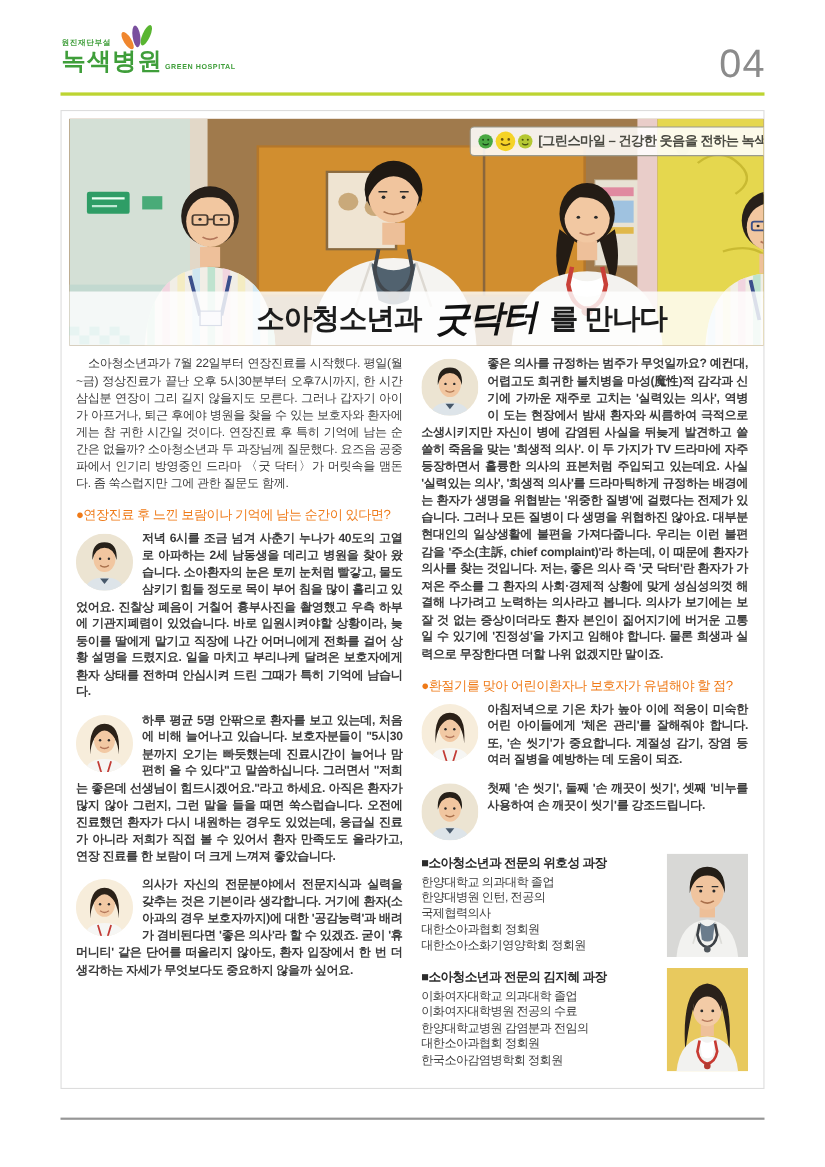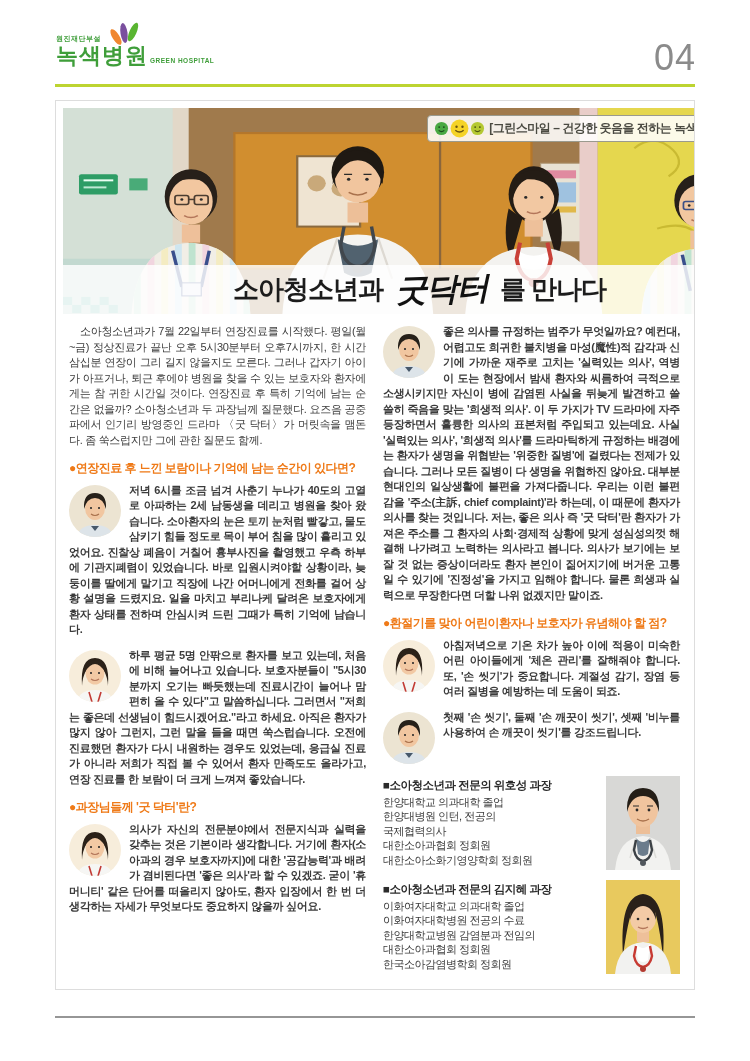--- a/index.html
+++ b/index.html
@@ -29,21 +29,21 @@
   .title-band { position:absolute; left:0; right:0; bottom:0; height:49px; background:rgba(255,255,255,0.82);
                 display:flex; align-items:center; justify-content:center; gap:12px; }
   .title-pre, .title-post { font-size:26px; font-weight:600; color:#1c1c1c; letter-spacing:-1px; }
   .title-brush { font-family:"DejaVu Serif", serif; font-style:italic; font-weight:bold; font-size:32px; color:#111;
                  display:inline-block; transform:rotate(-2deg); letter-spacing:-1px; }
 
   
   .article { display:flex; gap:17px; padding:10px 6px 0 6px; }
   .col { width:297px; font-size:11px; line-height:15.5px; text-align:justify; letter-spacing:-0.3px; color:#3b3b3b; }
   .intro { text-indent:11px; }
-  .q-heading { color:#ef7a18; font-size:12px; font-weight:bold; margin:13px 0 6px 0; letter-spacing:-0.5px; text-align:left; }
+  .q-heading { color:#ef7a18; font-size:12px; font-weight:normal; margin:13px 0 6px 0; letter-spacing:-0.5px; text-align:left; }
   .answer { margin-bottom:10px;font-weight:bold; }
   .answer::after { content:""; display:block; clear:both; }
   .portrait { float:left; width:52px; height:52px; border-radius:50%; overflow:hidden; margin:2px 8px 2px 0; }
   .portrait svg { display:block; width:100%; height:100%; }
   .answer .a-text { text-indent:11px; }
 
   
   .profiles { margin-top:8px; }
   .profile { display:flex; align-items:center; margin-bottom:10px; }
   .profile-text { flex:1; padding-right:6px; }
@@ -257,21 +257,20 @@
                 <ellipse cx="26" cy="23" rx="9.5" ry="11.5" fill="#f2c9a4"></ellipse>
                 <path d="M16 22 Q17 10 26 10 Q35 10 36 22 Q31 14 26 14 Q21 14 16 22 Z" fill="#2b2118"></path>
                 <circle cx="22" cy="23" r="1.1" fill="#2a2a2a"></circle>
                 <circle cx="30" cy="23" r="1.1" fill="#2a2a2a"></circle>
                 <path d="M22 29 Q26 32 30 29" stroke="#b3765a" stroke-width="1.2" fill="none"></path>
               </svg>
           </span>
           <span class="a-text">하루 평균 5명 안팎으로 환자를 보고 있는데, 처음에 비해 늘어나고 있습니다. 보호자분들이 "5시30분까지 오기는 빠듯했는데 진료시간이 늘어나 맘편히 올 수 있다"고 말씀하십니다. 그러면서 "저희는 좋은데 선생님이 힘드시겠어요."라고 하세요. 아직은 환자가 많지 않아 그런지, 그런 말을 들을 때면 쑥스럽습니다. 오전에 진료했던 환자가 다시 내원하는 경우도 있었는데, 응급실 진료가 아니라 저희가 직접 볼 수 있어서 환자 만족도도 올라가고, 연장 진료를 한 보람이 더 크게 느껴져 좋았습니다.</span>
         </div>
 
-        <h3 class="q-heading">●과장님들께 '굿 닥터'란?</h3>
         <div class="answer">
           <span class="portrait">
             <svg viewBox="0 0 52 52">
                 <rect width="52" height="52" fill="#f7eddb"></rect>
                 <path d="M8 52 Q10 40 26 40 Q42 40 44 52 Z" fill="#f6f6f4"></path>
                 <path d="M20 42 L23 52 M32 42 L29 52" stroke="#c23b35" stroke-width="1.6"></path>
                 <path d="M13 36 Q11 8 26 8 Q41 8 39 36 Q38 18 26 14 Q14 18 13 36 Z" fill="#2b2118"></path>
                 <ellipse cx="26" cy="23" rx="9.5" ry="11.5" fill="#f2c9a4"></ellipse>
                 <path d="M16 22 Q17 10 26 10 Q35 10 36 22 Q31 14 26 14 Q21 14 16 22 Z" fill="#2b2118"></path>
                 <circle cx="22" cy="23" r="1.1" fill="#2a2a2a"></circle>

